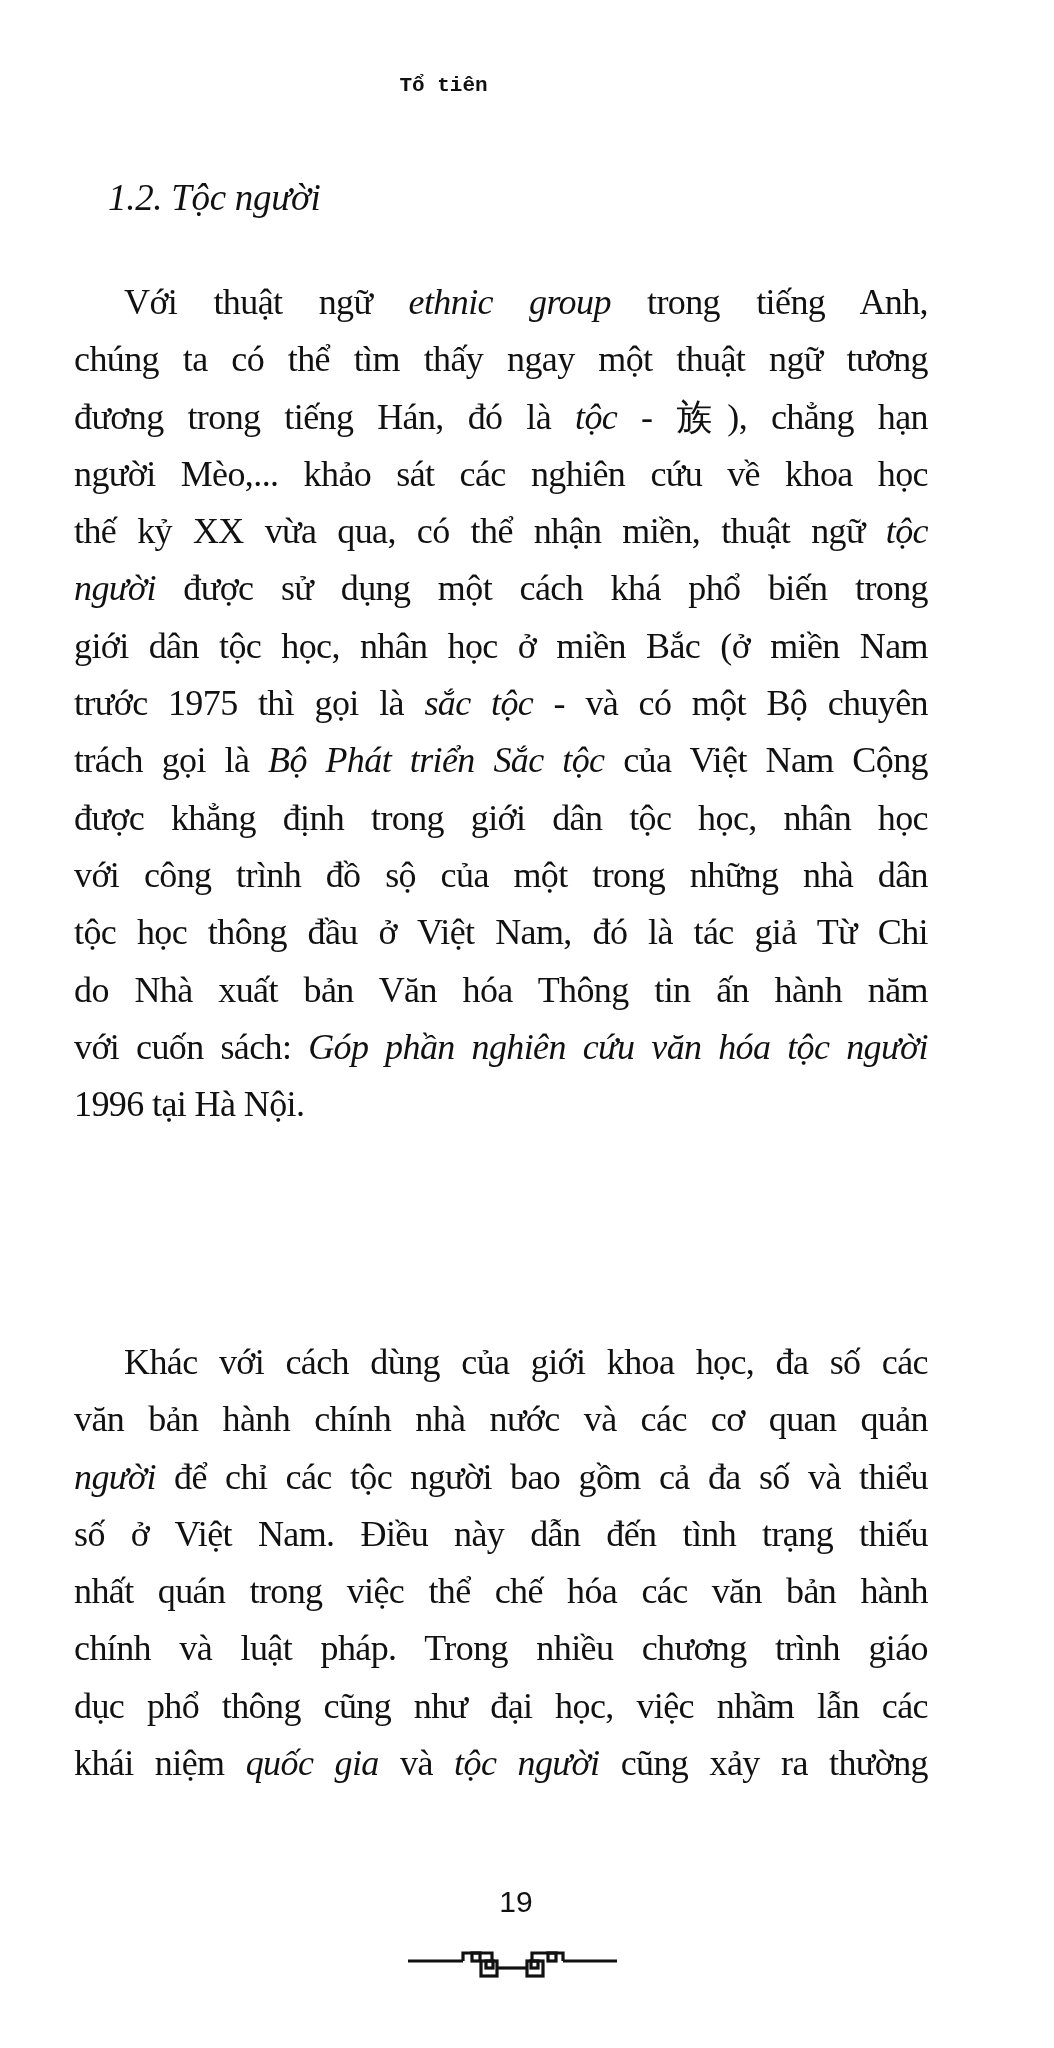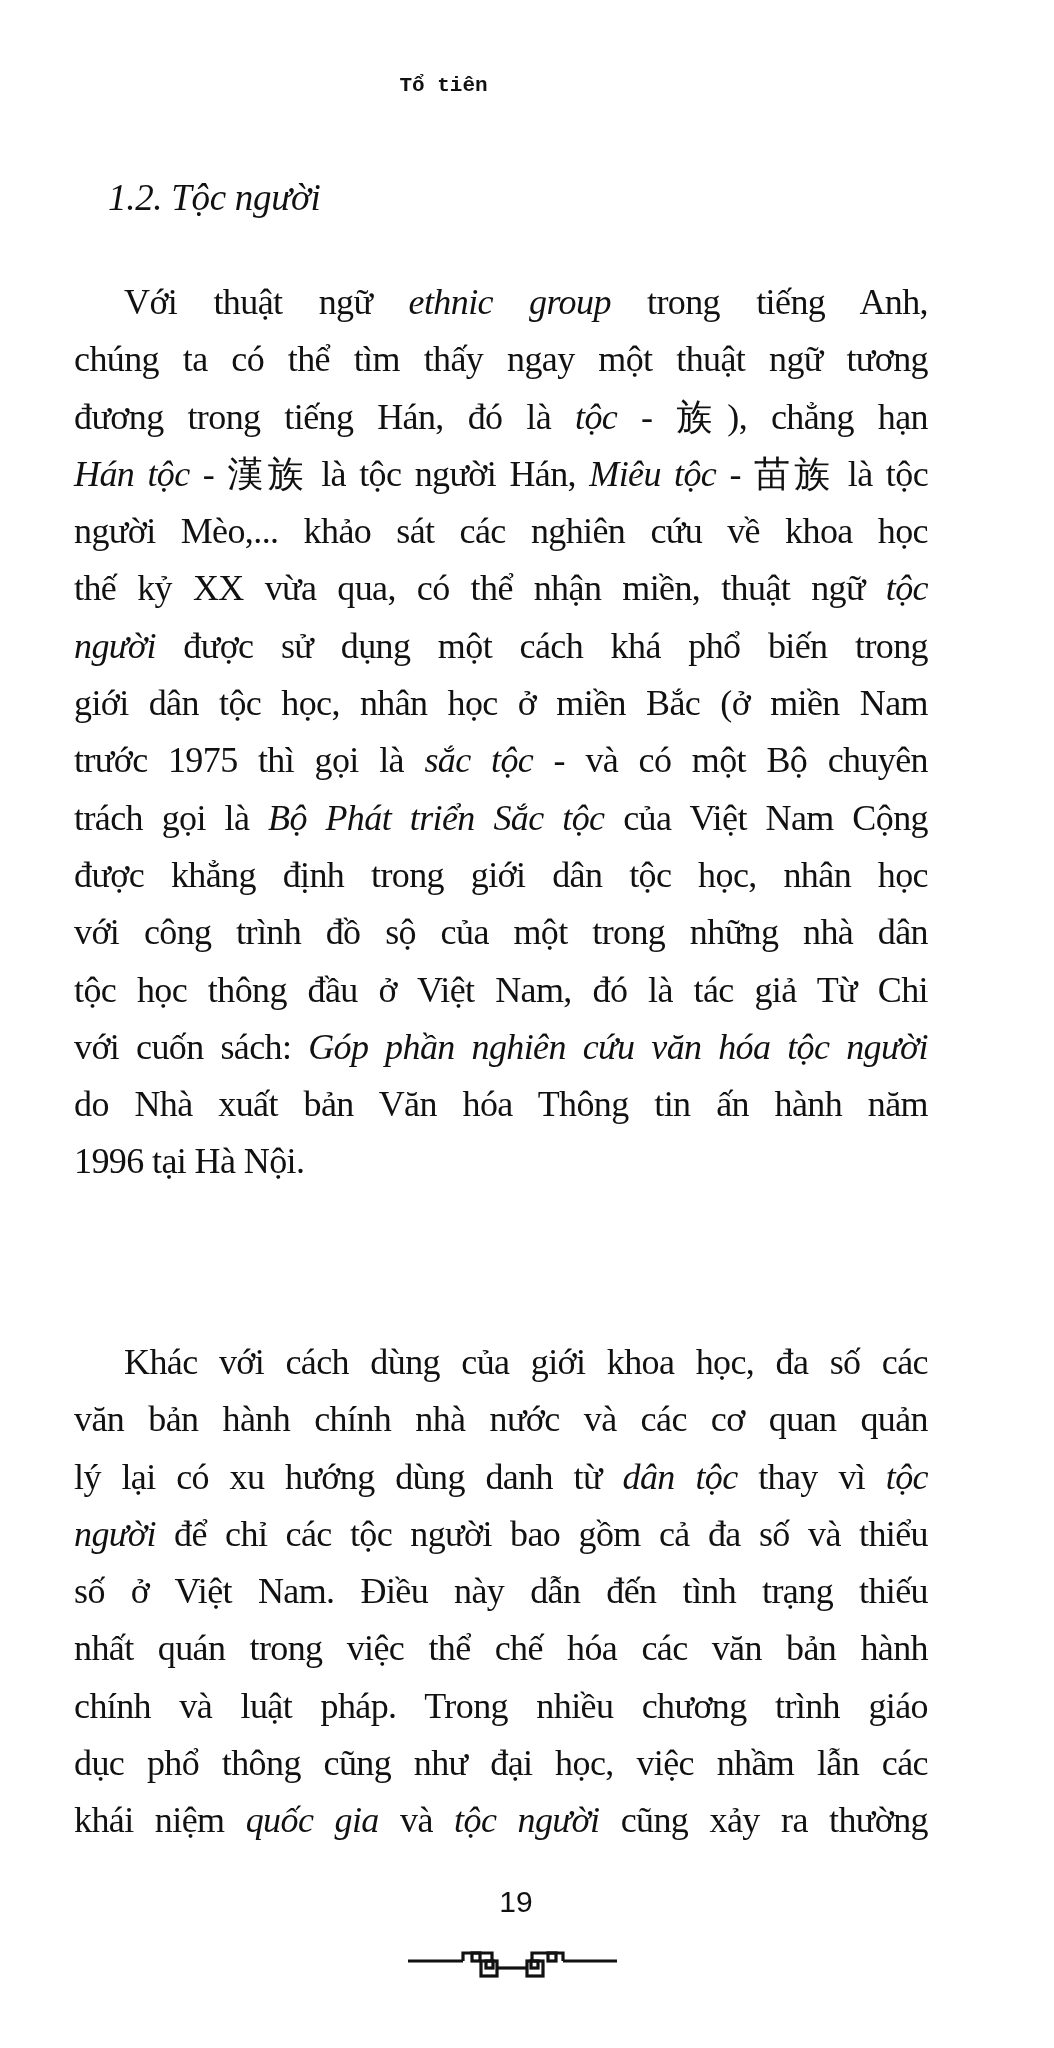--- a/index.html
+++ b/index.html
@@ -92,38 +92,36 @@
 <body>
 
 <div class="running-head">Tổ tiên</div>
 
 <div class="section-heading">1.2. Tộc người</div>
 
 <div class="body-text para" id="para-1">
     <span class="line indent"><span>Với thuật ngữ </span><span class="seg-i">ethnic group</span><span> trong tiếng Anh,</span></span>
     <span class="line"><span>chúng ta có thể tìm thấy ngay một thuật ngữ tương</span></span>
     <span class="line"><span>đương trong tiếng Hán, đó là </span><span class="seg-i">tộc</span><span> - 族), chẳng hạn</span></span>
-    <span class="line"><span class="seg-i">Hán tộc</span><span> - 漢族 là tộc người Hán, </span><span class="seg-i">Miêu tộc</span><span> - 苗族 là tộc</span></span>
     <span class="line"><span>người Mèo,... khảo sát các nghiên cứu về khoa học</span></span>
     <span class="line"><span>thế kỷ XX vừa qua, có thể nhận miền, thuật ngữ </span><span class="seg-i">tộc</span></span>
     <span class="line"><span class="seg-i">người</span><span> được sử dụng một cách khá phổ biến trong</span></span>
     <span class="line"><span>giới dân tộc học, nhân học ở miền Bắc (ở miền Nam</span></span>
     <span class="line"><span>trước 1975 thì gọi là </span><span class="seg-i">sắc tộc</span><span> - và có một Bộ chuyên</span></span>
     <span class="line"><span>trách gọi là </span><span class="seg-i">Bộ Phát triển Sắc tộc</span><span> của Việt Nam Cộng</span></span>
     <span class="line"><span>được khẳng định trong giới dân tộc học, nhân học</span></span>
     <span class="line"><span>với công trình đồ sộ của một trong những nhà dân</span></span>
     <span class="line"><span>tộc học thông đầu ở Việt Nam, đó là tác giả Từ Chi</span></span>
+    <span class="line"><span>do Nhà xuất bản Văn hóa Thông tin ấn hành năm</span></span>
     <span class="line"><span>với cuốn sách: </span><span class="seg-i">Góp phần nghiên cứu văn hóa tộc người</span></span>
-    <span class="line"><span>do Nhà xuất bản Văn hóa Thông tin ấn hành năm</span></span>
     <span class="line last"><span>1996 tại Hà Nội.</span></span>
   </div>
 <div class="body-text para" id="para-2">
     <span class="line indent"><span>Khác với cách dùng của giới khoa học, đa số các</span></span>
     <span class="line"><span>văn bản hành chính nhà nước và các cơ quan quản</span></span>
-    <span class="line"><span>lý lại có xu hướng dùng danh từ </span><span class="seg-i">dân tộc</span><span> thay vì </span><span class="seg-i">tộc</span></span>
     <span class="line"><span class="seg-i">người</span><span> để chỉ các tộc người bao gồm cả đa số và thiểu</span></span>
     <span class="line"><span>số ở Việt Nam. Điều này dẫn đến tình trạng thiếu</span></span>
     <span class="line"><span>nhất quán trong việc thể chế hóa các văn bản hành</span></span>
     <span class="line"><span>chính và luật pháp. Trong nhiều chương trình giáo</span></span>
     <span class="line"><span>dục phổ thông cũng như đại học, việc nhầm lẫn các</span></span>
     <span class="line"><span>khái niệm </span><span class="seg-i">quốc gia</span><span> và </span><span class="seg-i">tộc người</span><span> cũng xảy ra thường</span></span>
   </div>
 
 <div class="page-number">19</div>
 

